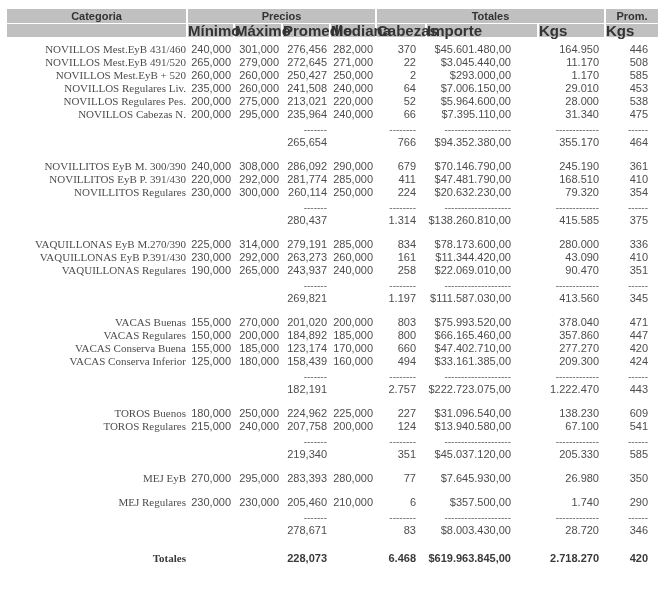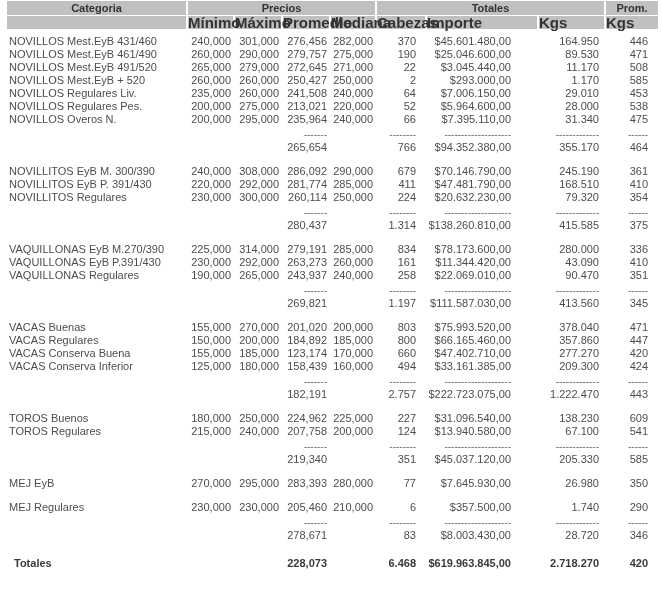--- a/index.html
+++ b/index.html
@@ -1,28 +1,28 @@
 <!DOCTYPE html>
 <html><head>
 <meta charset="utf-8">
 <style>
   html,body{margin:0;padding:0;background:#ffffff;}
   body{width:662px;height:596px;overflow:hidden;
        font-family:"Liberation Sans", sans-serif;color:#4d4d4d;}
-  .wrap{padding:0 4px 0 5px;}
+  .wrap{padding:8px 4px 0 5px;}
   table{border-collapse:separate;border-spacing:2px 1px;table-layout:fixed;
         font-size:11px;width:653px;}
   td{white-space:nowrap;padding:0;height:12px;line-height:12px;overflow:visible;}
   
   tr.hdr td{background:#c0c0c0;color:#333333;font-weight:bold;text-align:center;
             height:14px;line-height:14px;font-size:11px;}
   tr.hdr2 td{background:#c0c0c0;color:#333333;font-weight:bold;text-align:left;
              height:13px;line-height:13px;font-size:15px;}
   
-  td.cat{text-align:left;padding-left:2px;}
+  td.cat{text-align:right;padding-left:2px;font-family:Liberation Serif, serif;}
   td.num{text-align:right;}
   td.c-min,td.c-max,td.c-prom,td.c-med{padding-right:2px;}
   td.c-cab{padding-right:9px;}
   td.c-imp{padding-right:26px;}
   td.c-kgs{padding-right:5px;}
   td.c-pk{padding-right:10px;}
   tr.dash td{color:#6e6e6e;font-size:10px;height:10px;line-height:10px;}
   tr.totals td{font-weight:bold;color:#3a3a3a;}
   tr.totals td.cat{padding-left:7px;}
   tr.sp td{height:10px;}
@@ -73,31 +73,20 @@
           <td class="num c-min">240,000</td>
           <td class="num c-max">301,000</td>
           <td class="num c-prom">276,456</td>
           <td class="num c-med">282,000</td>
           <td class="num c-cab">370</td>
           <td class="num c-imp">$45.601.480,00</td>
           <td class="num c-kgs">164.950</td>
           <td class="num c-pk">446</td>
         </tr>
         <tr>
-          <td class="cat">NOVILLOS Mest.EyB 461/490</td>
-          <td class="num c-min">260,000</td>
-          <td class="num c-max">290,000</td>
-          <td class="num c-prom">279,757</td>
-          <td class="num c-med">275,000</td>
-          <td class="num c-cab">190</td>
-          <td class="num c-imp">$25.046.600,00</td>
-          <td class="num c-kgs">89.530</td>
-          <td class="num c-pk">471</td>
-        </tr>
-        <tr>
           <td class="cat">NOVILLOS Mest.EyB 491/520</td>
           <td class="num c-min">265,000</td>
           <td class="num c-max">279,000</td>
           <td class="num c-prom">272,645</td>
           <td class="num c-med">271,000</td>
           <td class="num c-cab">22</td>
           <td class="num c-imp">$3.045.440,00</td>
           <td class="num c-kgs">11.170</td>
           <td class="num c-pk">508</td>
         </tr>
@@ -128,21 +117,21 @@
           <td class="num c-min">200,000</td>
           <td class="num c-max">275,000</td>
           <td class="num c-prom">213,021</td>
           <td class="num c-med">220,000</td>
           <td class="num c-cab">52</td>
           <td class="num c-imp">$5.964.600,00</td>
           <td class="num c-kgs">28.000</td>
           <td class="num c-pk">538</td>
         </tr>
         <tr>
-          <td class="cat">NOVILLOS Overos N.</td>
+          <td class="cat">NOVILLOS Cabezas N.</td>
           <td class="num c-min">200,000</td>
           <td class="num c-max">295,000</td>
           <td class="num c-prom">235,964</td>
           <td class="num c-med">240,000</td>
           <td class="num c-cab">66</td>
           <td class="num c-imp">$7.395.110,00</td>
           <td class="num c-kgs">31.340</td>
           <td class="num c-pk">475</td>
         </tr>
         <tr class="sp-small">

